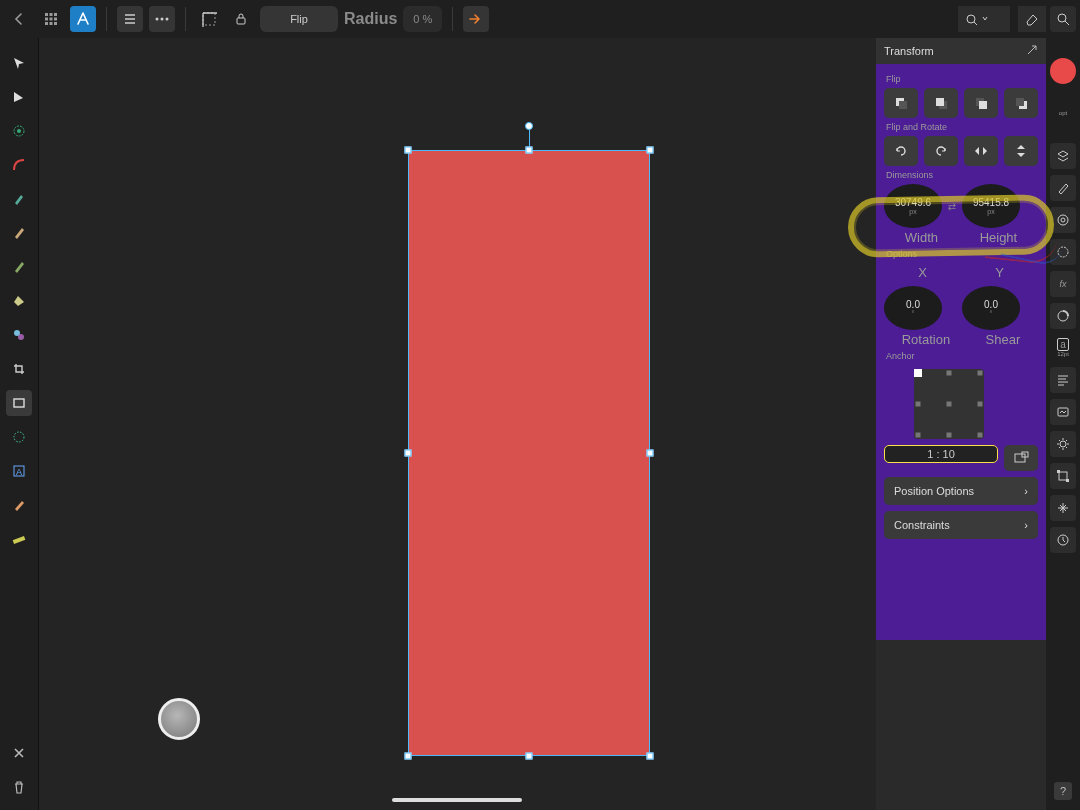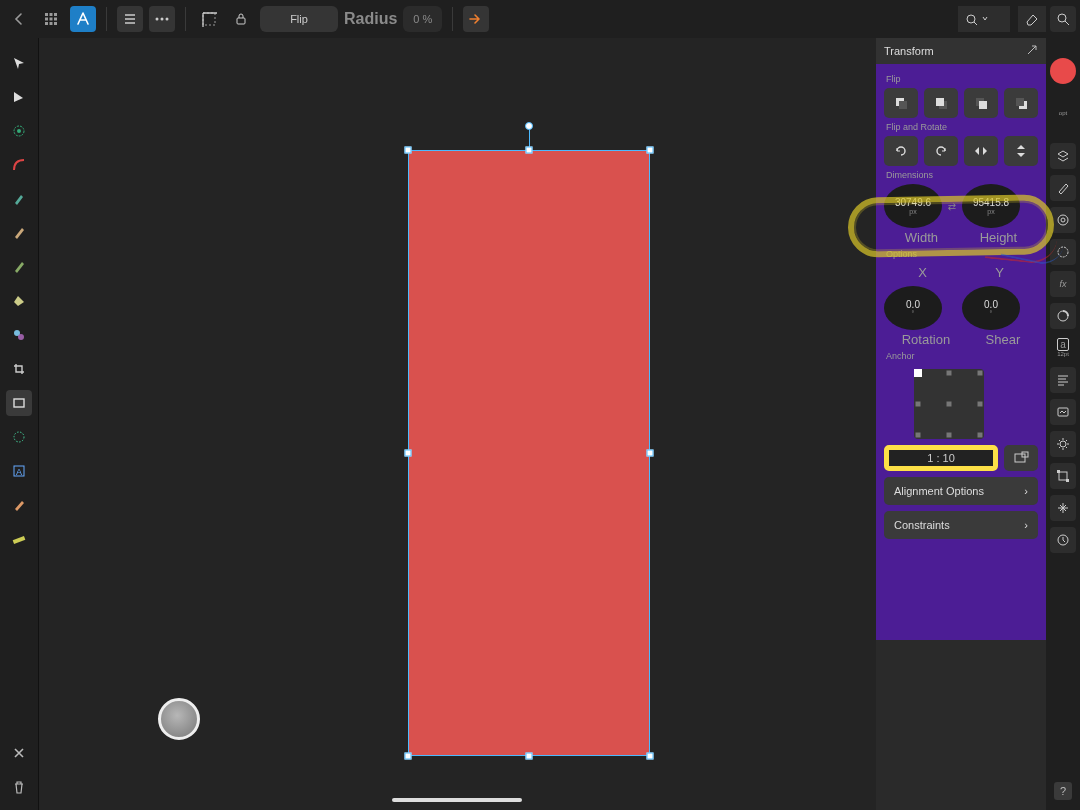--- a/index.html
+++ b/index.html
@@ -154,21 +154,21 @@
     position: relative;
   }
   .anchor-box .ap {
     position: absolute; width: 5px; height: 5px; background: #777;
     transform: translate(-50%, -50%);
   }
   .anchor-box .ap.active { background: #fff; width: 8px; height: 8px; }
 
   .ratio-row { display: flex; gap: 6px; margin-top: 6px; }
   .ratio-input {
-    flex: 1; height: 26px; background: #222; border: 5px solid #fde047; border-radius: 5px;
+    flex: 1; height: 18px; background: #222; border: 1px solid #fde047; border-radius: 5px;
     display: flex; justify-content: center; align-items: center; font-size: 11px; color: #ccc;
   }
   .ratio-btn {
     width: 34px; height: 26px; background: #3b3b3b; border-radius: 5px;
     display: flex; align-items: center; justify-content: center; color: #ccc; font-size: 12px;
   }
 
   .accordion {
     height: 28px; background: #3a3a3a; border-radius: 5px; margin-top: 6px;
     display: flex; align-items: center; justify-content: space-between;
@@ -605,21 +605,21 @@
       </div>
       <div class="ratio-btn">
         <svg width="16" height="14">
             <rect x="2" y="3" width="10" height="8" stroke="#ccc" fill="none"></rect>
             <rect x="9" y="1" width="6" height="5" stroke="#ccc" fill="none"></rect>
           </svg>
       </div>
     </div>
 
     <div class="accordion">
-      <span>Alignment Options</span>
+      <span>Position Options</span>
       <span>›</span>
     </div>
     <div class="accordion">
       <span>Constraints</span>
       <span>›</span>
     </div>
   </div>
 </div>
 
 <div class="highlight-ring"></div>

